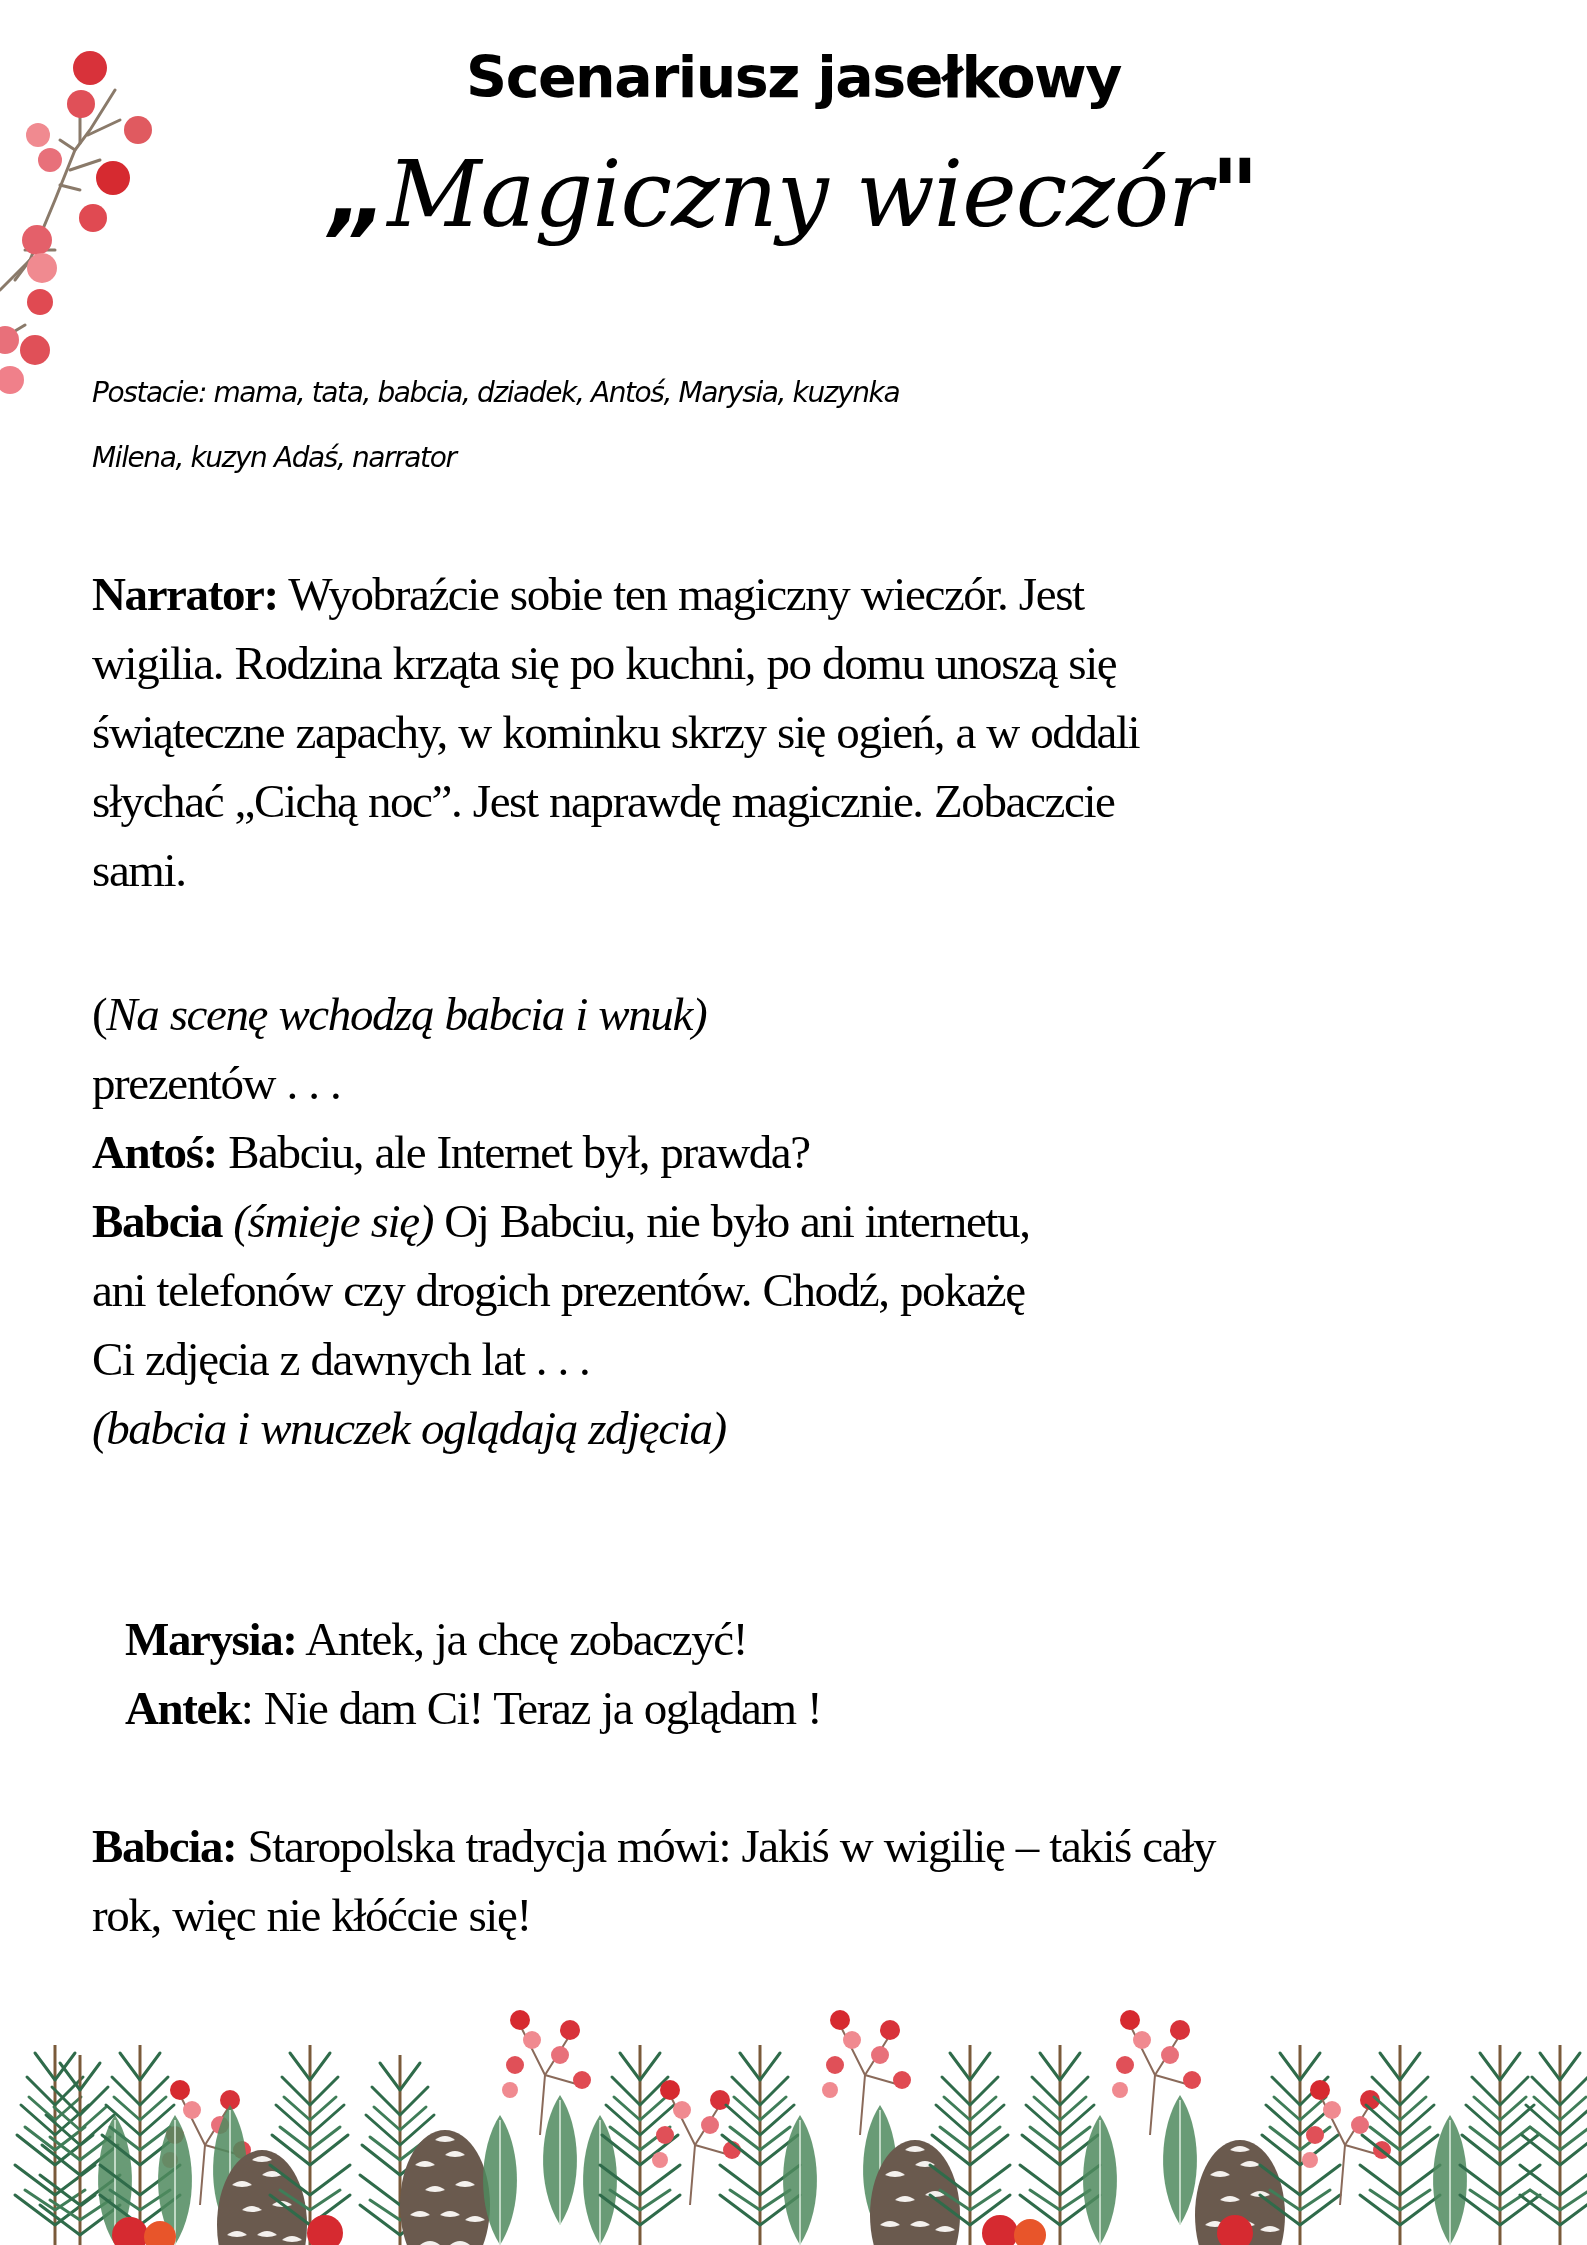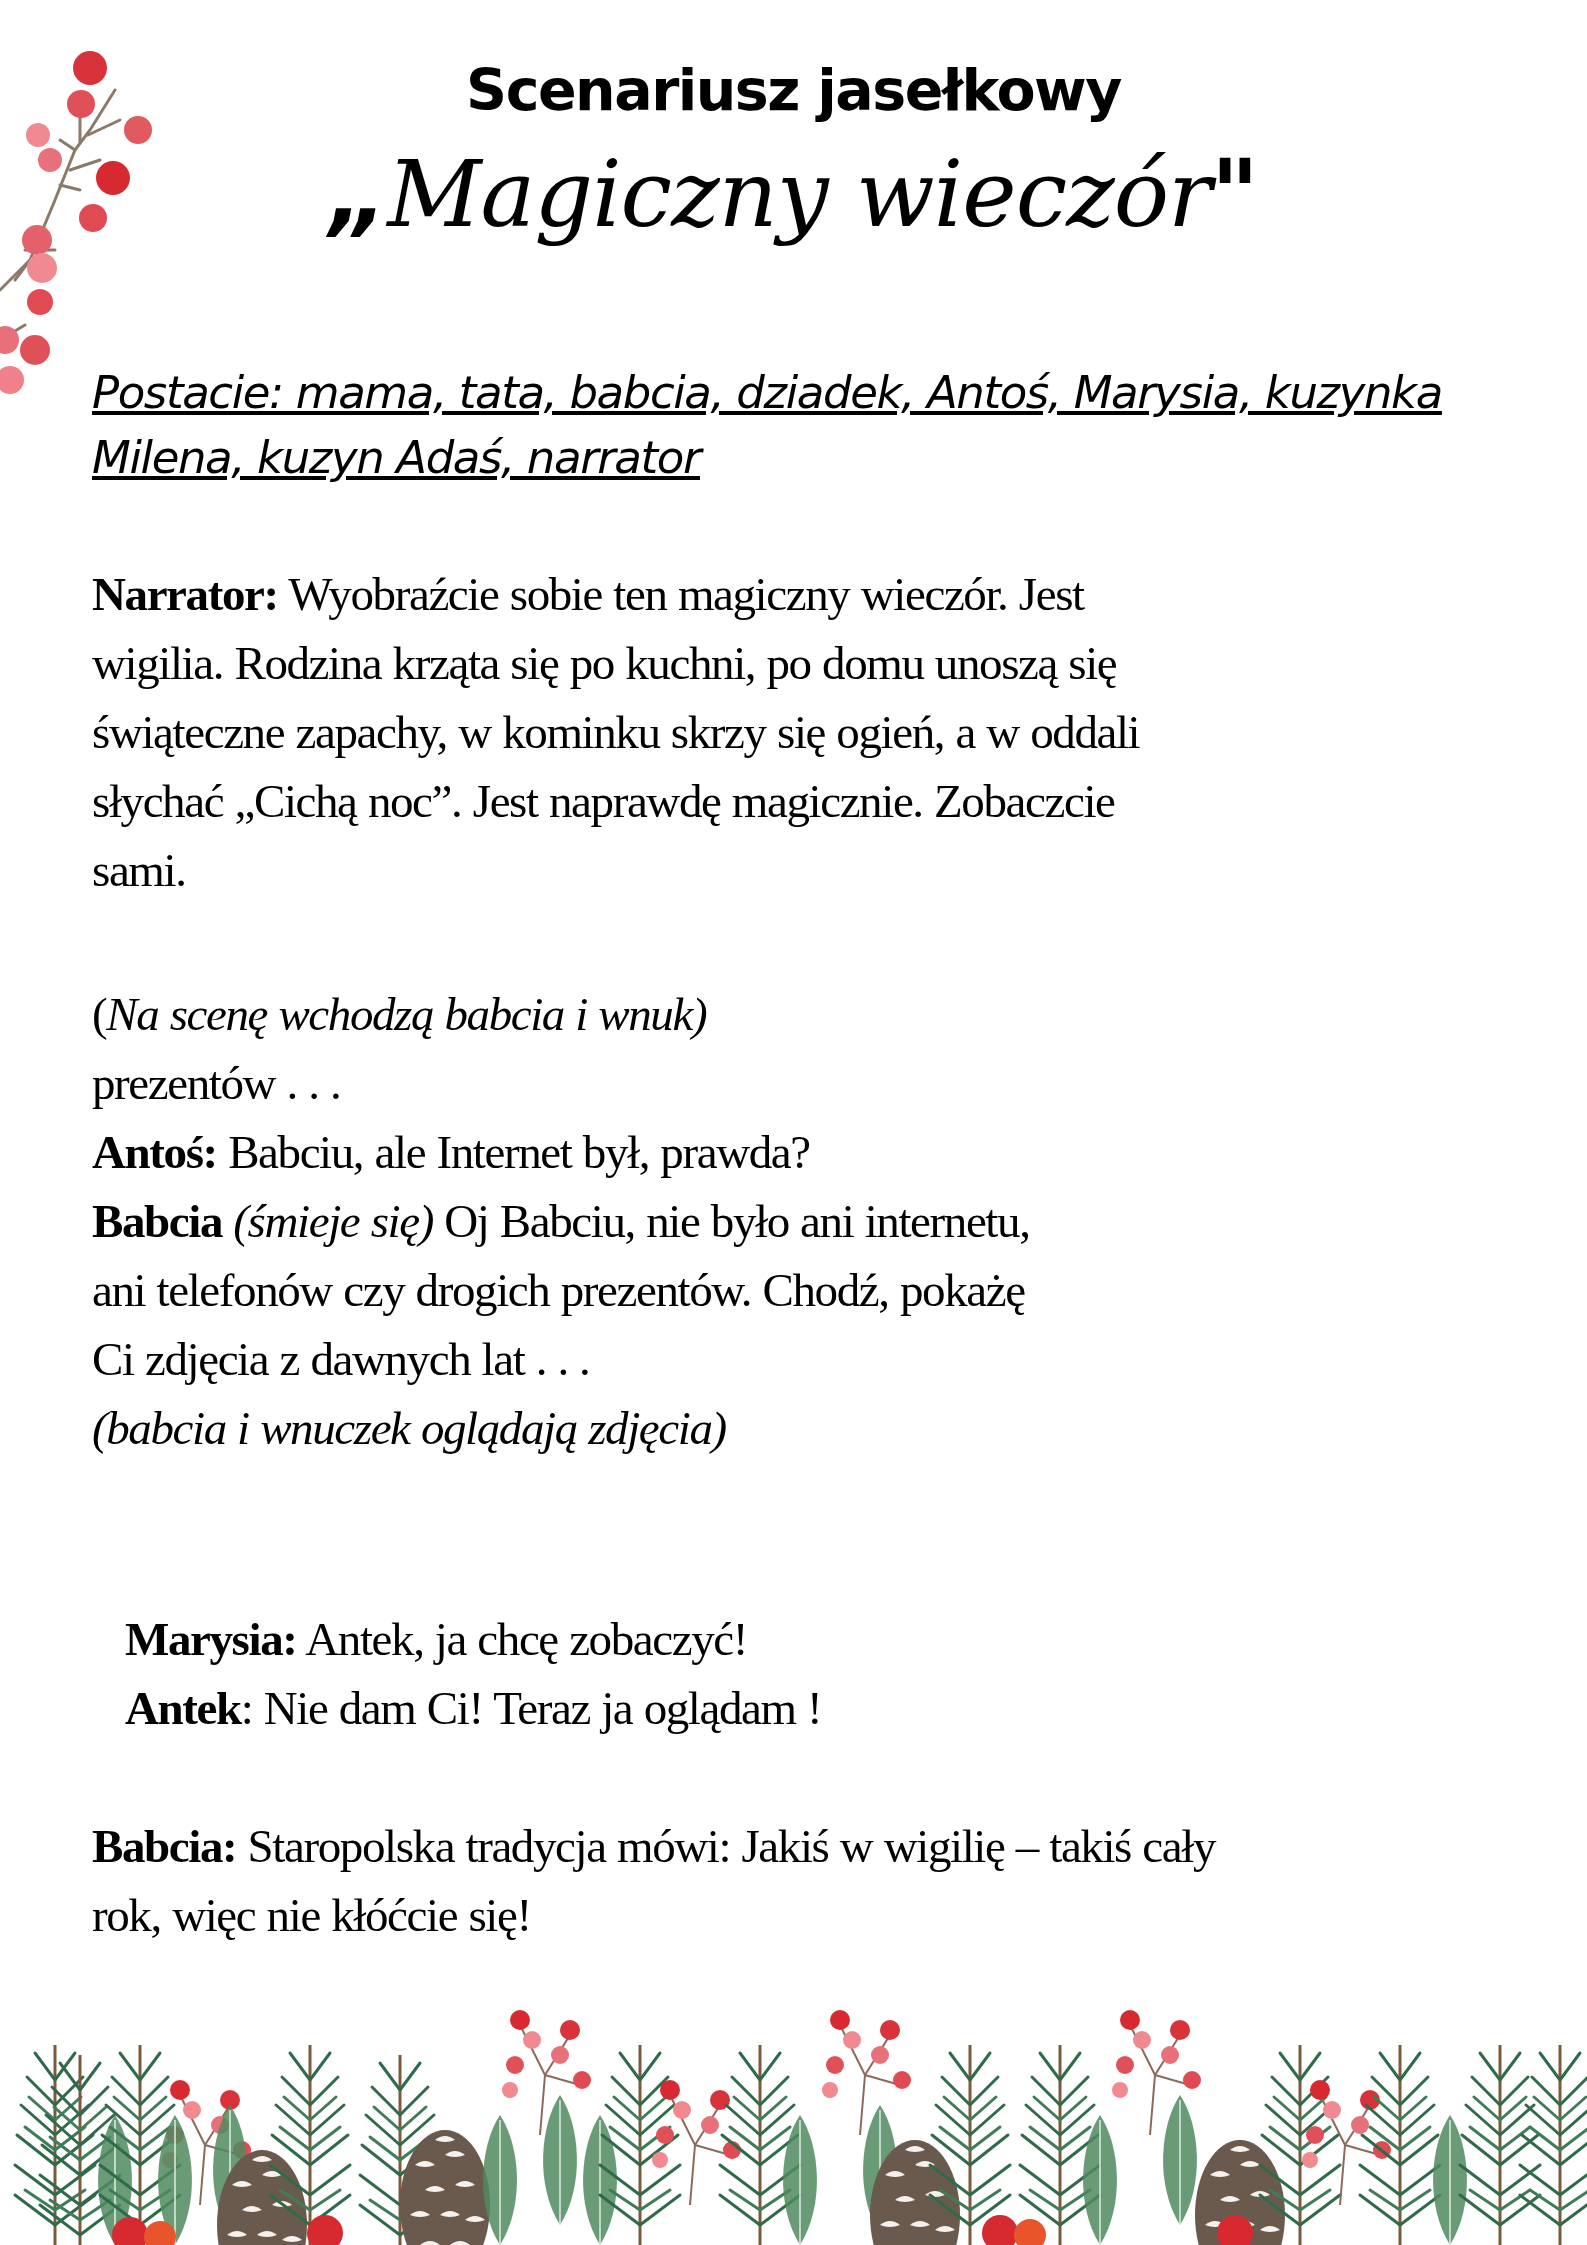--- a/index.html
+++ b/index.html
@@ -26,21 +26,21 @@
     .subtitle .q { font-family: "DejaVu Sans", sans-serif; font-weight: bold; font-style: italic; }
 
     
     .content {
       position: absolute; left: 92px; width: 1420px;
       font-family: Liberation Serif, serif; font-size: 47px; line-height: 69px;
       letter-spacing: -1.4px; word-spacing: 1px;
     }
     .cast {
       position: absolute; left: 92px; top: 360px; width: 1420px;
-      font-style: italic; font-size: 45px; line-height: 65px; letter-spacing: -1.4px; text-decoration: underline;
+      font-style: italic; font-size: 28px; line-height: 65px; letter-spacing: -1.4px;
     }
     .line { display: block; white-space: nowrap; }
     .b { font-weight: bold; }
     .i { font-style: italic; }
 
     
     .garland { position: absolute; left: 0; bottom: 0; width: 1587px; height: 260px; }
   </style>
 </head>
 <body>
@@ -69,21 +69,21 @@
       <circle cx="93" cy="178" r="14" fill="#e04a52"></circle>
       <circle cx="37" cy="200" r="15" fill="#e4606a"></circle>
       <circle cx="42" cy="228" r="15" fill="#f08a90"></circle>
       <circle cx="40" cy="262" r="13" fill="#e04a52"></circle>
       <circle cx="5" cy="300" r="14" fill="#e8707a"></circle>
       <circle cx="35" cy="310" r="15" fill="#e05058"></circle>
       <circle cx="10" cy="340" r="14" fill="#f0808a"></circle>
     </g>
   </svg>
 
-  <h1 class="title" style="margin:17px;">Scenariusz jasełkowy</h1>
+  <h1 class="title" style="margin:4px;">Scenariusz jasełkowy</h1>
 
   <div class="subtitle">
     <span class="q">„</span><span>Magiczny wieczór</span><span class="q">"</span>
   </div>
 
   <div class="cast">
     <span class="line">Postacie: mama, tata, babcia, dziadek, Antoś, Marysia, kuzynka</span>
     <span class="line">Milena, kuzyn Adaś, narrator</span>
   </div>
 

